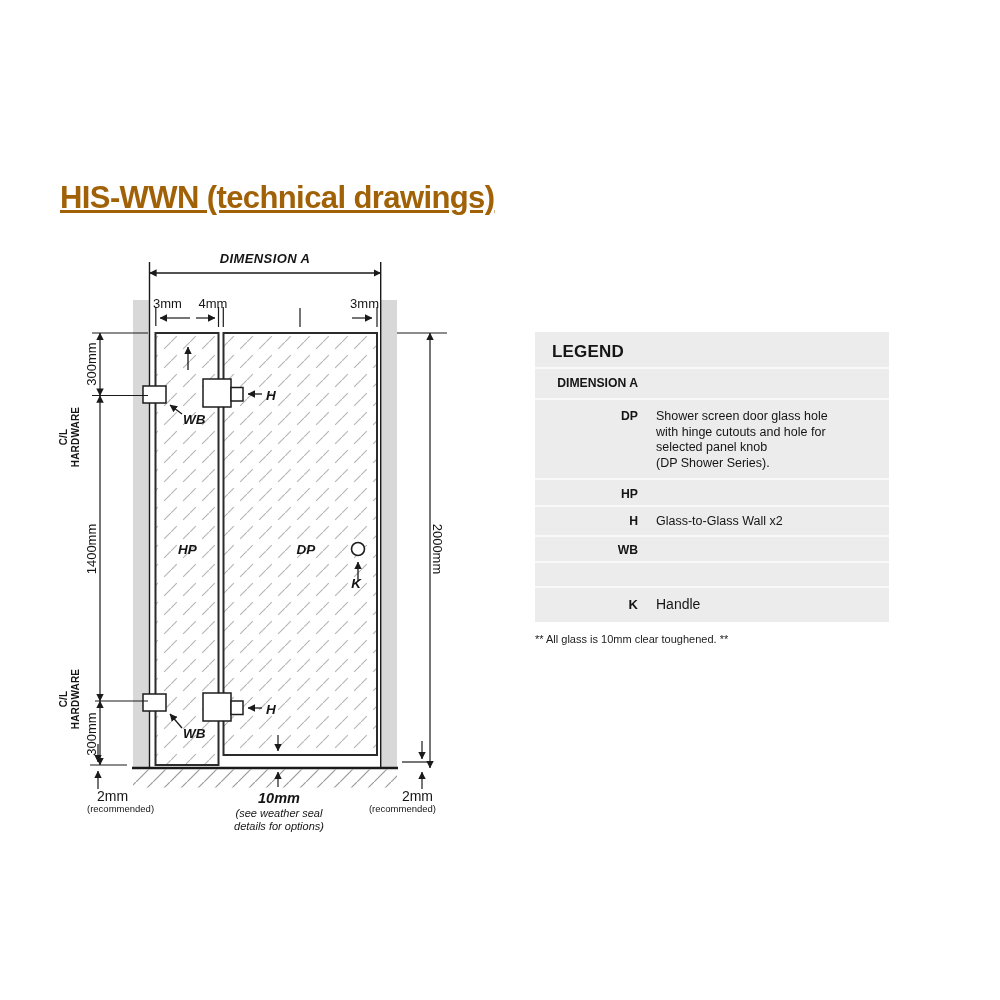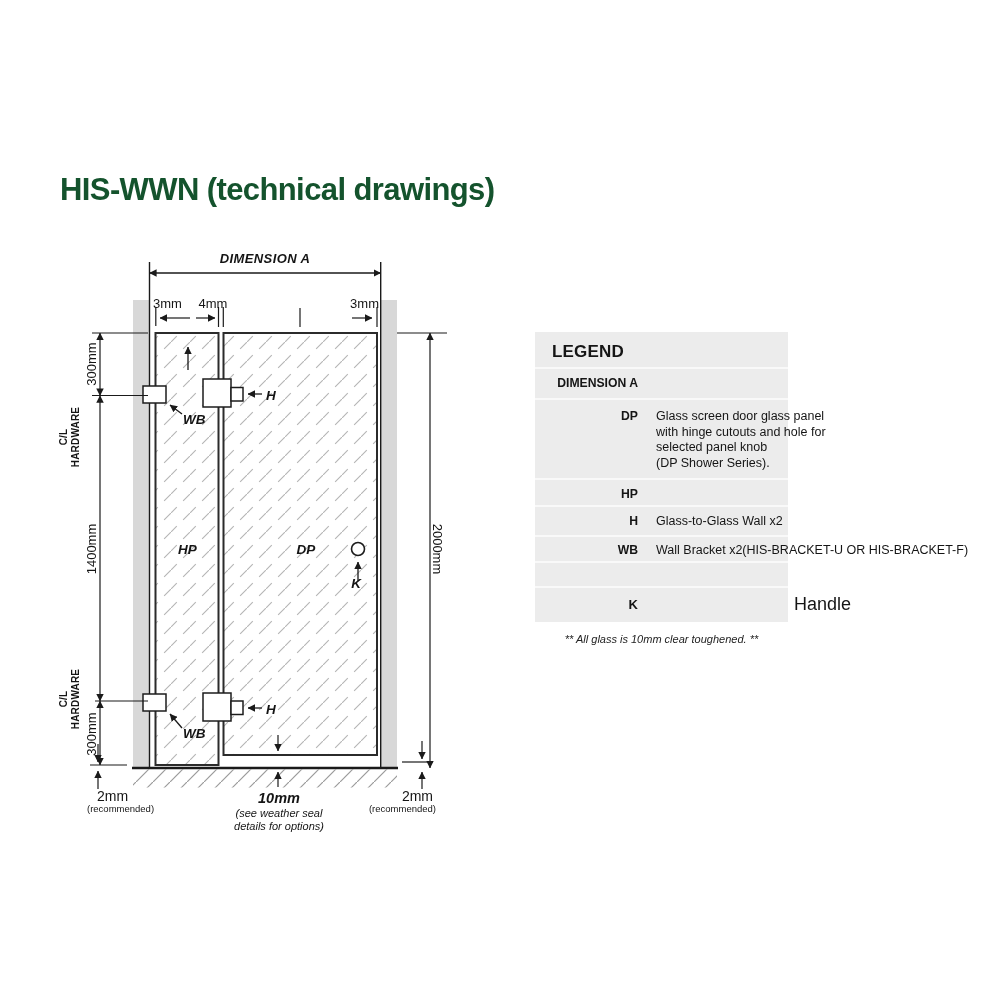--- a/index.html
+++ b/index.html
@@ -1,55 +1,56 @@
 <!DOCTYPE html>
 <html><head>
 <meta charset="utf-8">
 <style>
   html,body{margin:0;padding:0;}
   body{
     width:1000px;height:1000px;position:relative;background:#ffffff;
     font-family:"Liberation Sans",sans-serif;color:#151515;overflow:hidden;
   }
   .page-title{
-    position:absolute;left:60px;top:172px;
-    font-size:31px;font-weight:700;letter-spacing:-0.6px;color:#14532d;
+    position:absolute;left:60px;top:180px;
+    font-size:31px;font-weight:700;letter-spacing:-0.6px;color:#a16207;
     white-space:nowrap;
+    text-decoration:underline;
   }
   svg.drawing{position:absolute;left:0;top:0;}
   svg text{font-family:"Liberation Sans",sans-serif;fill:#151515;}
   .dim{font-size:13px;}
   .dima{font-size:13px;font-style:italic;font-weight:600;letter-spacing:0.4px;}
   .lbl{font-size:13.5px;font-weight:700;font-style:italic;}
   .cl{font-size:10px;font-weight:600;letter-spacing:0.2px;}
   .big{font-size:14px;}
   .small{font-size:9.5px;}
   .mmi{font-size:14.5px;font-style:italic;font-weight:600;}
   .note-i{font-size:11px;font-style:italic;}
 
   
   .legend{
-    position:absolute;left:535px;top:332px;width:253px;
+    position:absolute;left:535px;top:332px;width:354px;
   }
   .legend-panel{background:#ececec;}
   .lg-header{padding:10px 0 5px 17px;font-size:17px;font-weight:700;letter-spacing:0.2px;}
   .lg-row{display:flex;border-top:2px solid #f9f9f9;padding-left:17px;}
   .lg-term{width:86px;text-align:right;font-weight:700;font-size:12.2px;line-height:15.8px;flex:none;}
   .lg-def{margin-left:18px;width:195px;font-size:12.5px;line-height:15.8px;flex:none;}
   .r1{padding-top:7px;padding-bottom:6px;}
   .r2{padding-top:9px;padding-bottom:6px;}
   .r3{padding-top:7px;padding-bottom:2px;}
   .r4{padding-top:7px;padding-bottom:5px;}
   .r5{padding-top:6px;padding-bottom:3px;}
   .r5 .lg-def{white-space:nowrap;width:auto;overflow:visible;}
   .r-spacer{height:23px;}
   .r7{padding-top:8px;padding-bottom:9px;}
   .r7 .lg-term{font-size:13px;line-height:17px;}
-  .r7 .lg-def{font-size:18px;line-height:17px;text-align:right;}
-  .lg-footnote{margin-top:11px;text-align:center;font-size:11px;font-style:italic;color:#222;}
+  .r7 .lg-def{font-size:14px;line-height:17px;}
+  .lg-footnote{margin-top:11px;text-align:left;font-size:11px;color:#222;}
 </style>
 </head>
 <body>
 
 <div class="page-title">HIS-WWN (technical drawings)</div>
 
 <svg class="drawing" width="1000" height="1000" viewBox="0 0 1000 1000">
   <defs>
     <marker id="arr" viewBox="0 0 10 10" refX="9.5" refY="5" markerWidth="7.5" markerHeight="7.5" orient="auto-start-reverse" markerUnits="userSpaceOnUse">
       <path d="M0 0 L10 5 L0 10 z" fill="#1a1a1a"></path>
@@ -180,43 +181,40 @@
   <div class="legend-panel">
     <div class="lg-header">LEGEND</div>
 
     <div class="lg-row r1">
       <div class="lg-term">DIMENSION A</div>
     </div>
 
     <div class="lg-row r2">
       <div class="lg-term">DP</div>
       <div class="lg-def">
-        <div>Glass screen door glass panel</div>
+        <div>Shower screen door glass hole</div>
         <div>with hinge cutouts and hole for</div>
         <div>selected panel knob</div>
         <div>(DP Shower Series).</div>
       </div>
     </div>
 
     <div class="lg-row r3">
       <div class="lg-term">HP</div>
     </div>
 
     <div class="lg-row r4">
       <div class="lg-term">H</div>
       <div class="lg-def">
         <div>Glass-to-Glass Wall x2</div>
       </div>
     </div>
 
     <div class="lg-row r5">
       <div class="lg-term">WB</div>
-      <div class="lg-def">
-        <div>Wall Bracket x2(HIS-BRACKET-U OR HIS-BRACKET-F)</div>
-      </div>
     </div>
 
     <div class="lg-row r-spacer"></div>
 
     <div class="lg-row r7">
       <div class="lg-term">K</div>
       <div class="lg-def">
         <div>Handle</div>
       </div>
     </div>

